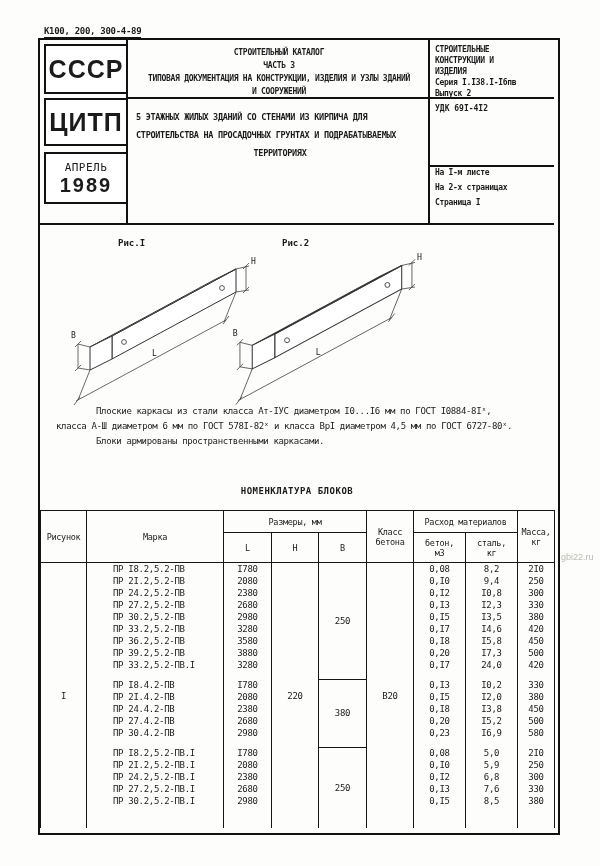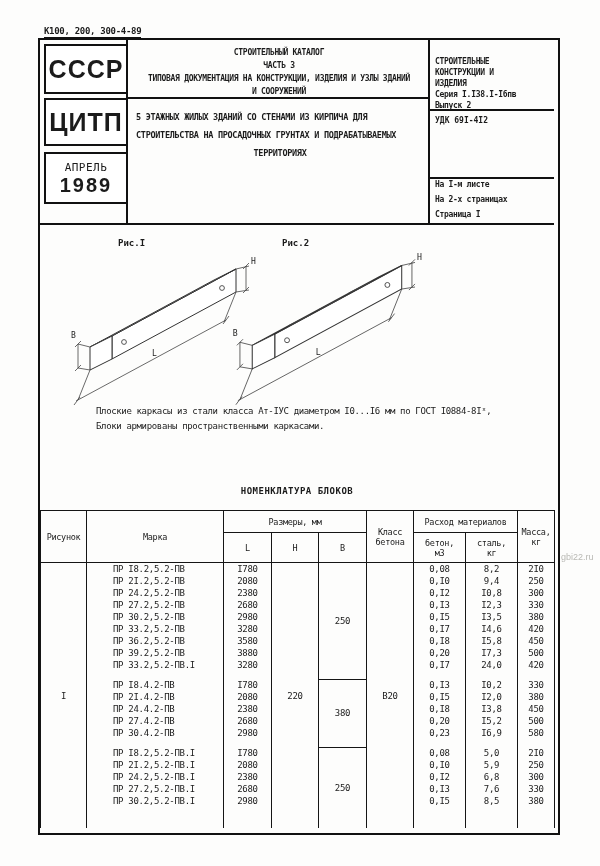--- a/index.html
+++ b/index.html
@@ -24,21 +24,21 @@
   .stamp-year{font-family:"Liberation Sans",sans-serif;font-weight:bold;font-size:20px;
               letter-spacing:2px;line-height:1.1;}
   .hdr-center{position:absolute;left:88px;top:0;width:302px;height:185px;border-right:2px solid #111;}
   .cat-block{position:absolute;left:0;top:4px;width:302px;height:55px;border-bottom:2px solid #111;
              display:flex;flex-direction:column;align-items:center;justify-content:flex-start;
              padding-top:2px;height:55px;}
   .cat-line{font-size:8px;font-weight:bold;line-height:13px;letter-spacing:-0.3px;white-space:nowrap;}
   .title-block{position:absolute;left:8px;top:68px;width:288px;}
   .title-line{font-size:8.5px;font-weight:bold;line-height:18px;letter-spacing:-0.3px;white-space:nowrap;}
   .title-line.centered{text-align:center;}
-  .hdr-right{position:absolute;left:390px;top:12px;width:124px;height:185px;font-size:8px;}
+  .hdr-right{position:absolute;left:390px;top:0;width:124px;height:185px;font-size:8px;}
   .hr-box1{position:absolute;left:0;top:0;width:124px;height:59px;border-bottom:2px solid #111;
            padding:4px 0 0 5px;white-space:pre-line;line-height:11px;font-weight:bold;letter-spacing:-0.3px;}
   .hr-box2{position:absolute;left:0;top:59px;width:124px;height:68px;border-bottom:2px solid #111;
            padding:5px 0 0 5px;font-weight:bold;}
   .hr-box3{position:absolute;left:0;top:120px;width:124px;height:65px;
            padding:5px 0 0 5px;white-space:pre-line;line-height:15px;font-weight:bold;letter-spacing:-0.3px;}
   
   .fig-label{position:absolute;font-size:9px;font-weight:bold;text-align:right;}
   .beam-svg{position:absolute;}
   .beam-svg polygon{fill:#ffffff;stroke:#333;stroke-width:1;}
@@ -179,20 +179,21 @@
       <line x1="178" y1="18" x2="178" y2="42"></line>
       <line x1="168" y1="21" x2="181" y2="18"></line>
       <line x1="168" y1="44" x2="181" y2="42"></line>
       <line x1="175" y1="21" x2="181" y2="15"></line>
       <line x1="175" y1="45" x2="181" y2="39"></line>
       <text x="183" y="16">Н</text>
     </svg>
 
     <div class="tech">
       <div class="ind">Плоские каркасы из стали класса Ат-IУС диаметром I0...I6 мм по ГОСТ I0884-8Iˣ,</div>
+      <div class="cont">класса А-Ш диаметром 6 мм по ГОСТ 578I-82ˣ и класса ВрI диаметром 4,5 мм по ГОСТ 6727-80ˣ.</div>
       <div class="ind">Блоки армированы пространственными каркасами.</div>
     </div>
 
     <div class="nomen">НОМЕНКЛАТУРА БЛОКОВ</div>
 
     <table class="blk-table">
       <colgroup>
         <col class="c-fig">
           <col class="c-mark">
           <col class="c-l">

